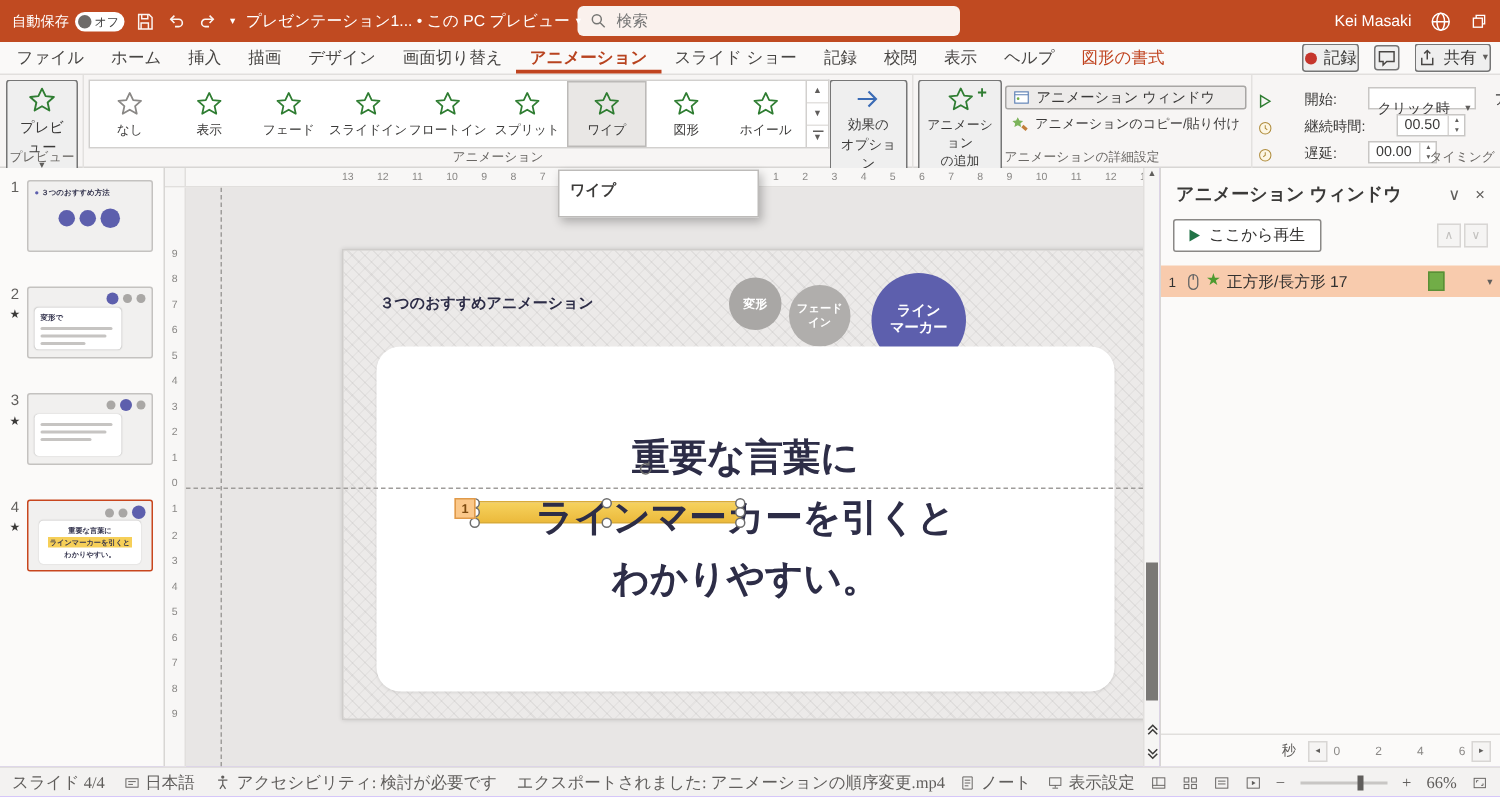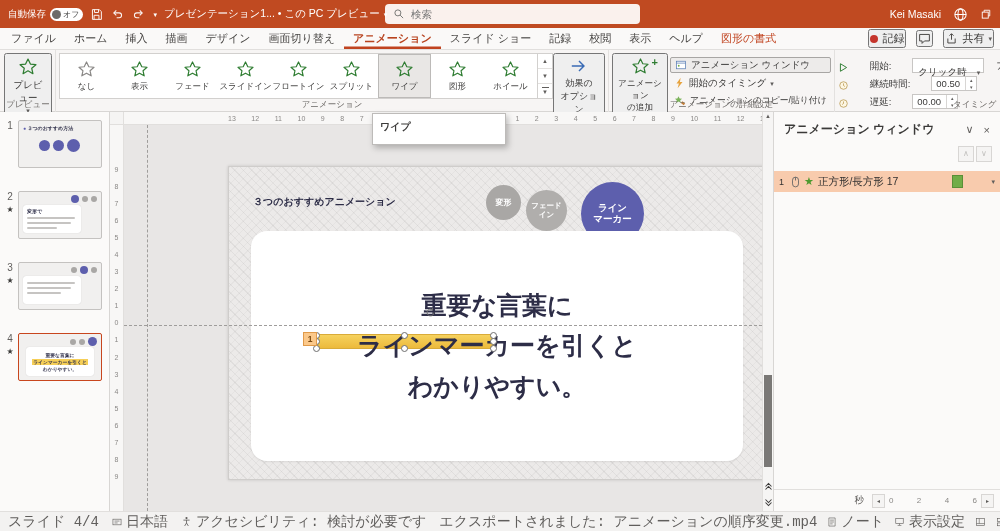--- a/index.html
+++ b/index.html
@@ -161,22 +161,22 @@
     align-items:center;padding:0 6px;gap:8px;background:#fbfaf9}
   .sec-label{margin-left:auto;font-size:9.5px;color:#605e5c}
   .scale{display:flex;align-items:center;gap:0}
   .scale-nums{display:flex;justify-content:space-between;width:96px;font-size:8px;color:#8a8886;padding:0 4px}
   .scale-btn{width:13px;height:14px;border:1px solid #d8d6d4;background:#f5f4f3;color:#605e5c;font-size:6px;line-height:1;
     display:flex;align-items:center;justify-content:center}
 
   
   .statusbar{position:absolute;bottom:0;left:0;right:0;height:20px;background:#f3f2f1;border-top:1px solid #e1dfdd;
     display:flex;align-items:center;padding:0 8px;gap:13px;font-size:9.5px;color:#605e5c;white-space:nowrap}
-  .sb-item{display:flex;align-items:center;gap:4px;background:none;border:none;color:#605e5c;font-size:14px;
-    font-family:Liberation Mono, monospace}
+  .sb-item{display:flex;align-items:center;gap:4px;background:none;border:none;color:#605e5c;font-size:11px;
+    font-family:Liberation Serif, serif}
   .sb-right{margin-left:auto;display:flex;align-items:center;gap:10px}
   .zoomtrack{width:58px;height:2px;background:#c8c6c4;position:relative}
   .zoomknob{position:absolute;left:38px;top:-4px;width:4px;height:10px;background:#605e5c}
 </style>
 </head>
 <body>
 
 <div class="app">
 
   <div class="titlebar">
@@ -373,27 +373,20 @@
         <span class="caret">▾</span>
       </button>
       <div class="advrows">
         <button class="advrow active">
           <svg width="12" height="12" viewBox="0 0 16 16">
               <rect x="2" y="3" width="12" height="10" fill="#fff" stroke="#5b7fb5"></rect>
               <path d="M2 5.5h12" stroke="#5b7fb5"></path>
               <circle cx="5" cy="9" r="1.2" fill="#71ad47"></circle>
             </svg>
           <span>アニメーション ウィンドウ</span>
-        </button>
-        <button class="advrow">
-          <svg width="11" height="12" viewBox="0 0 14 16">
-              <path d="M8.5 1 3 8.5h3.2L4.5 15l6.5-8.5H7.6z" fill="#e7a33e"></path>
-            </svg>
-          <span>開始のタイミング</span>
-          <span class="caret">▾</span>
         </button>
         <button class="advrow small">
           <svg width="12" height="12" viewBox="0 0 16 16">
               <path d="M6 1.5l1.5 3 3.3.4-2.5 2.2.7 3.2-3-1.7-3 1.7.7-3.2L1.2 4.9l3.3-.4z" fill="#7cb35a"></path>
               <rect x="9.5" y="9.5" width="5" height="3" transform="rotate(40 12 11)" fill="#c27f3a"></rect>
             </svg>
           <span>アニメーションのコピー/貼り付け</span>
         </button>
       </div>
       <span class="glabel">アニメーションの詳細設定</span>
@@ -654,20 +647,24 @@
     </button>
   </div>
 
   <div class="pane">
     <div class="pane-head">
       <span class="pane-title">アニメーション ウィンドウ</span>
       <button class="pane-ic">∨</button>
       <button class="pane-ic">×</button>
     </div>
     <div class="pane-play-row">
+      <button class="playbtn">
+        <span class="ptri"></span>
+        <span>ここから再生</span>
+      </button>
       <span class="mini-reorder">
         <button>∧</button>
         <button>∨</button>
       </span>
     </div>
     <div class="pane-item">
       <span class="pi-num">1</span>
       <svg width="9" height="12" viewBox="0 0 12 16">
           <rect x="2" y="1.5" width="8" height="13" rx="4" fill="none" stroke="#666" stroke-width="1.2"></rect>
           <path d="M6 1.5V6" stroke="#666" stroke-width="1.2"></path>

